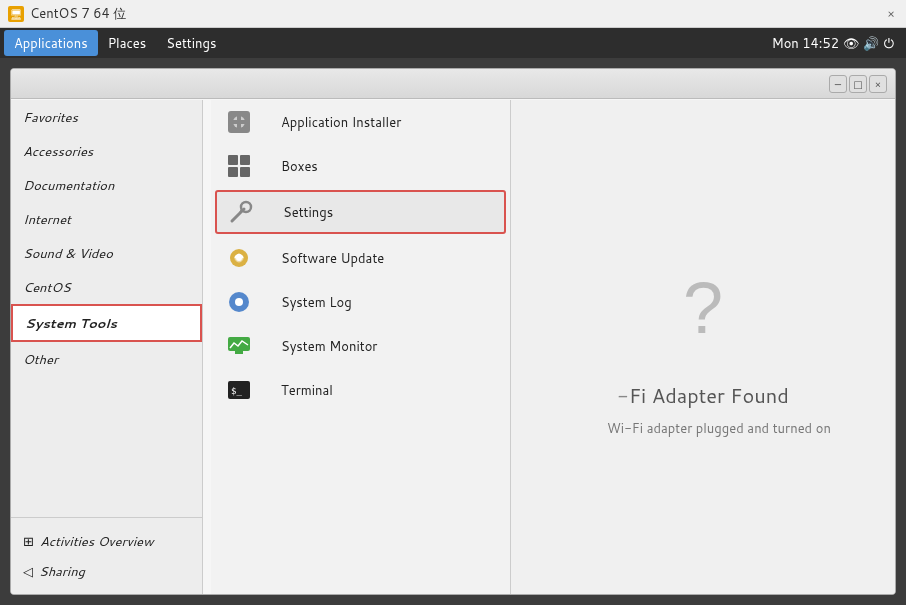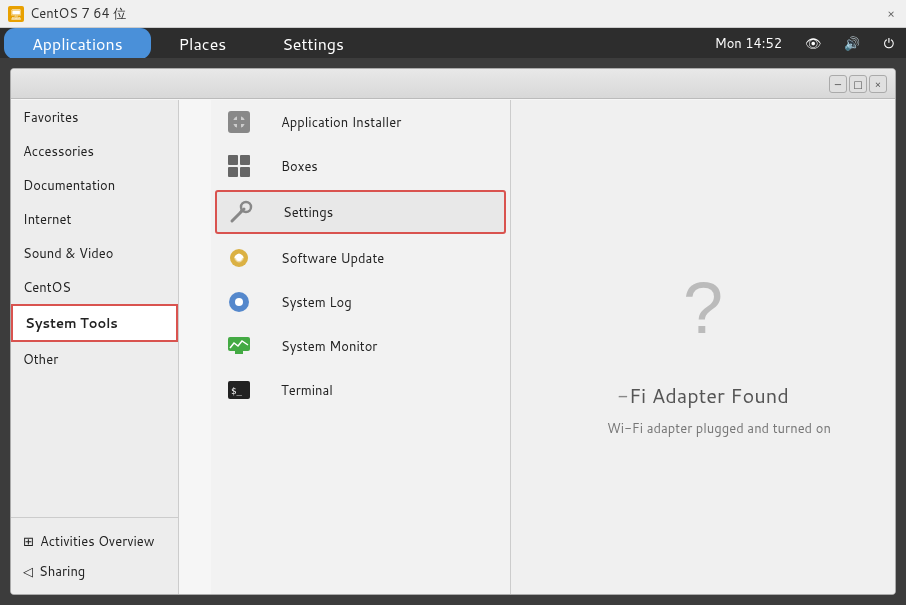--- a/index.html
+++ b/index.html
@@ -47,34 +47,34 @@
 
     
     .menu-bar {
       height: 30px;
       background: #2d2d2d;
       display: flex;
       align-items: center;
       padding: 0 4px;
     }
     .menu-bar-item {
-      padding: 4px 28px;
+      padding: 4px 10px;
       color: #fff;
-      font-size: 16px;
-      cursor: pointer;
-      border-radius: 11px;
+      font-size: 13px;
+      cursor: pointer;
+      border-radius: 3px;
     }
     .menu-bar-item.active {
       background: #4a90d9;
     }
     .menu-bar-right {
       margin-left: auto;
       display: flex;
       align-items: flex-end;
-      gap: 23px;
+      gap: 4px;
       color: #fff;
       font-size: 13px;
       padding-right: 8px;
     }
 
     
     .window-area {
       position: absolute;
       top: 58px;
       left: 0;
@@ -116,25 +116,26 @@
       font-size: 10px;
       cursor: pointer;
       color: #555;
     }
 
     
     .sidebar {
       position: absolute;
       top: 31px;
       left: 0;
-      width: 168px;
+      width: 192px;
       bottom: 0;
       background: #ededed;
       border-right: 1px solid #ccc;
       overflow-y: auto;
+      font-style: italic;
     }
     .sidebar-item {
       padding: 8px 12px;
       cursor: pointer;
       font-size: 13px;
       color: #222;
       border-radius: 0;
     }
     .sidebar-item.active {
       background: #ffffff;

